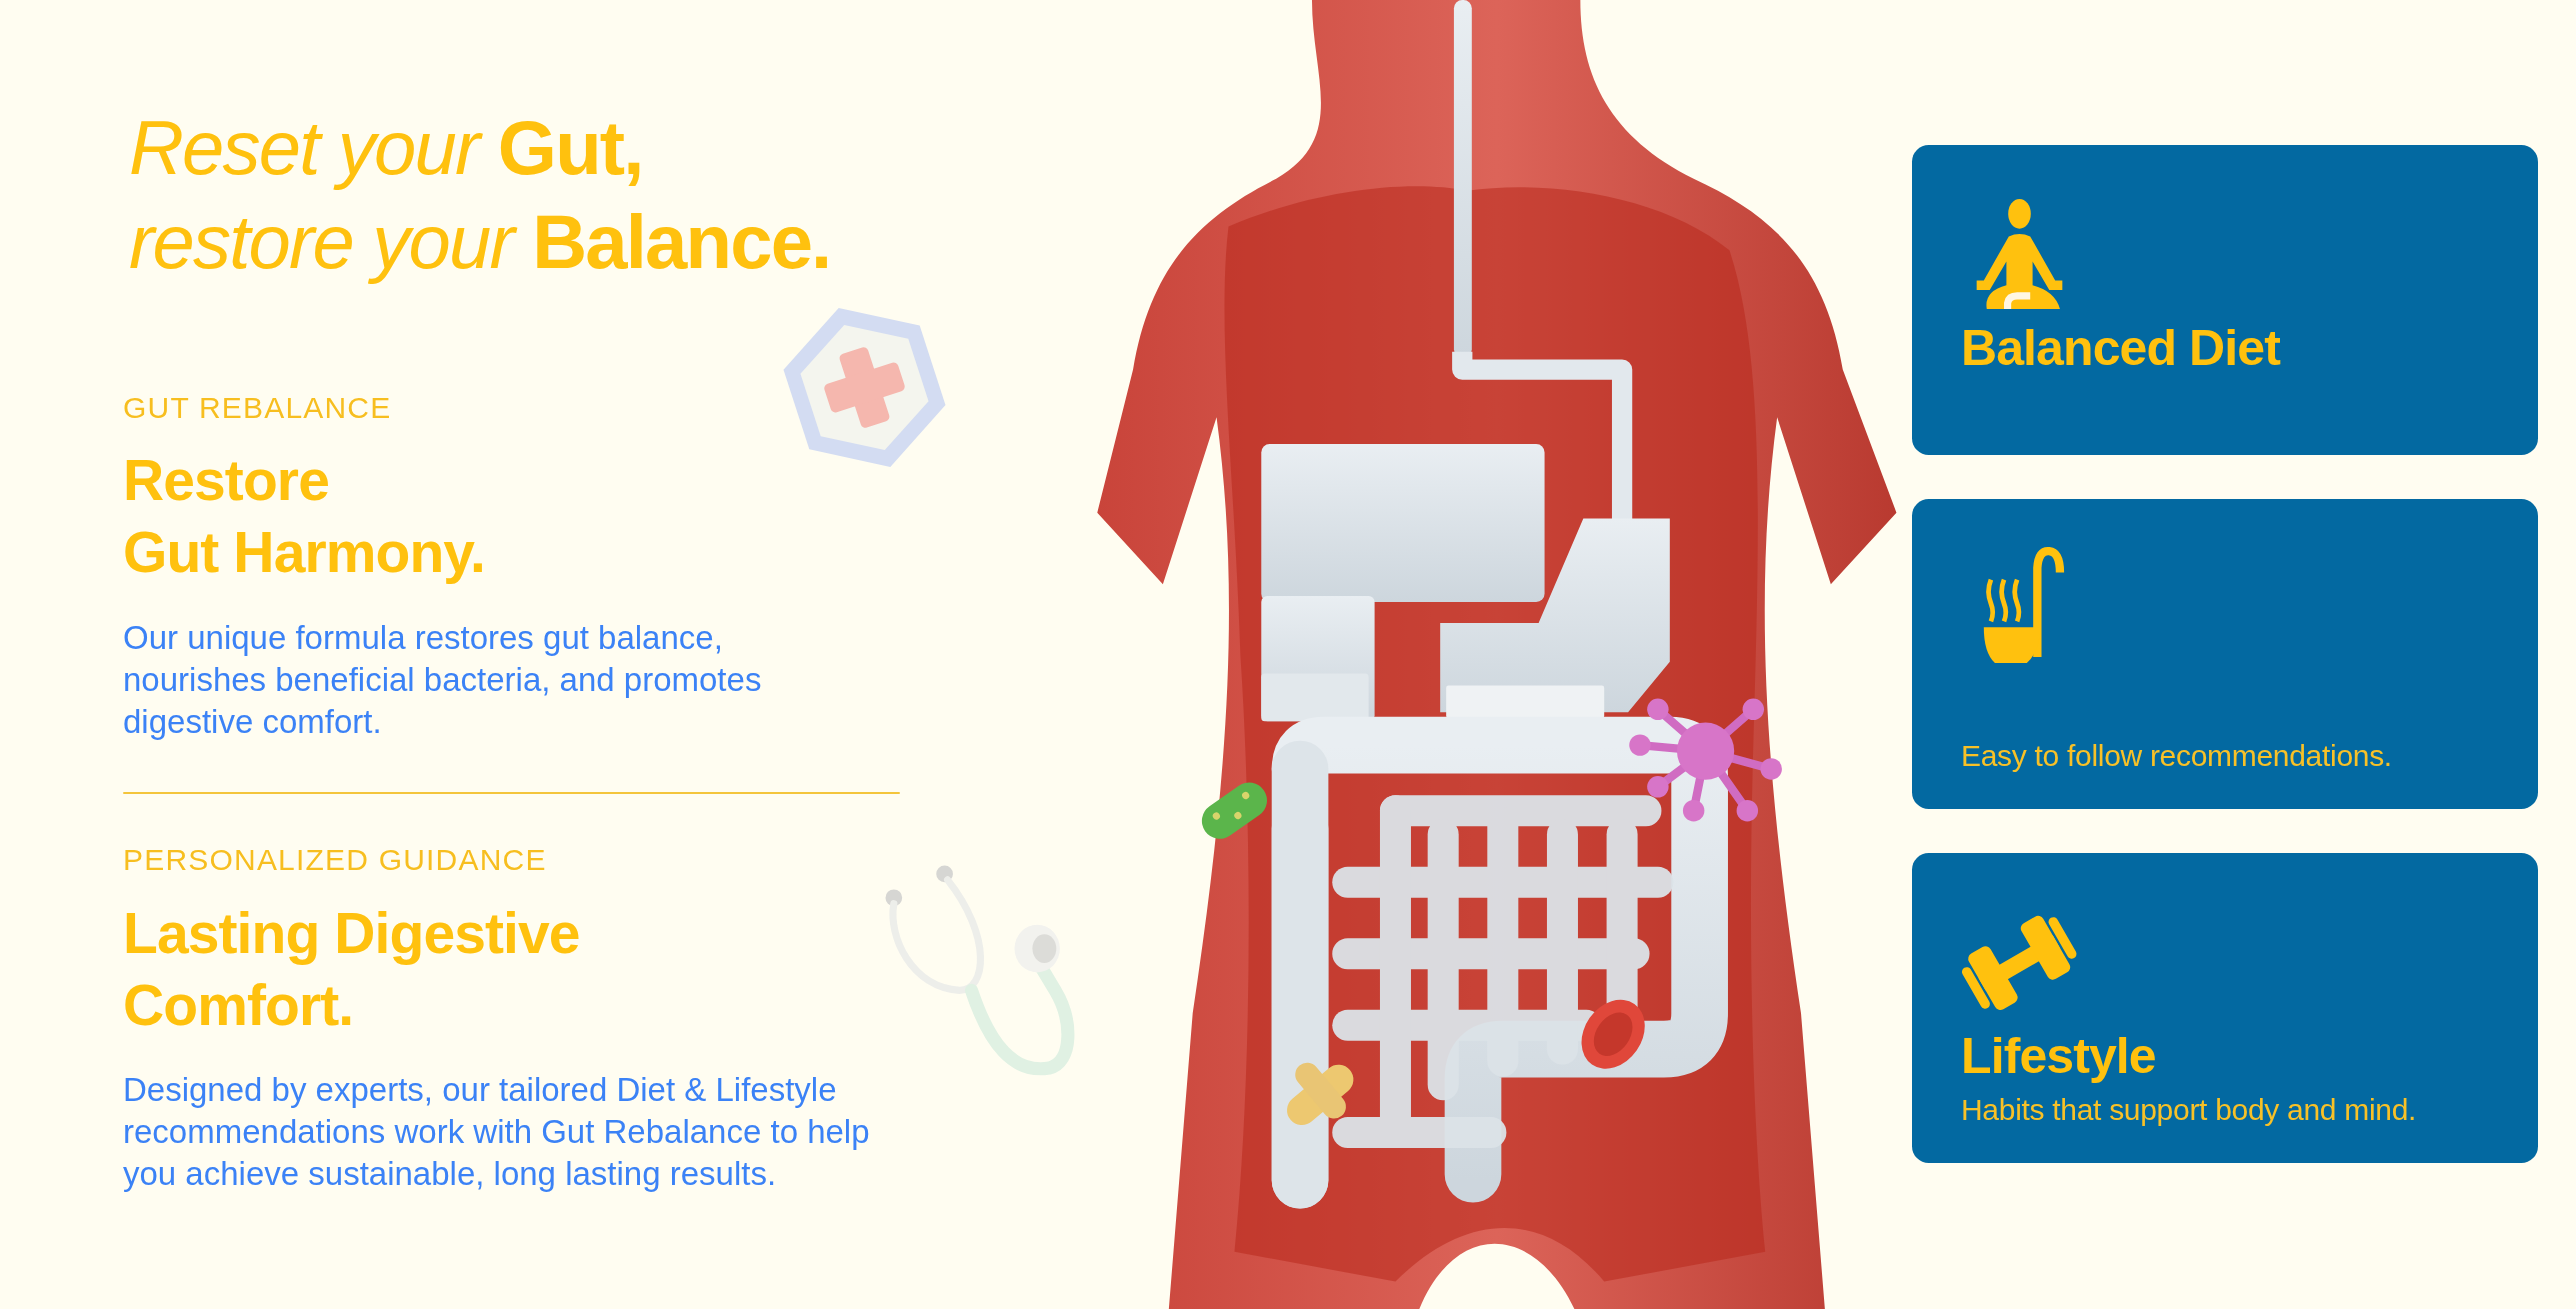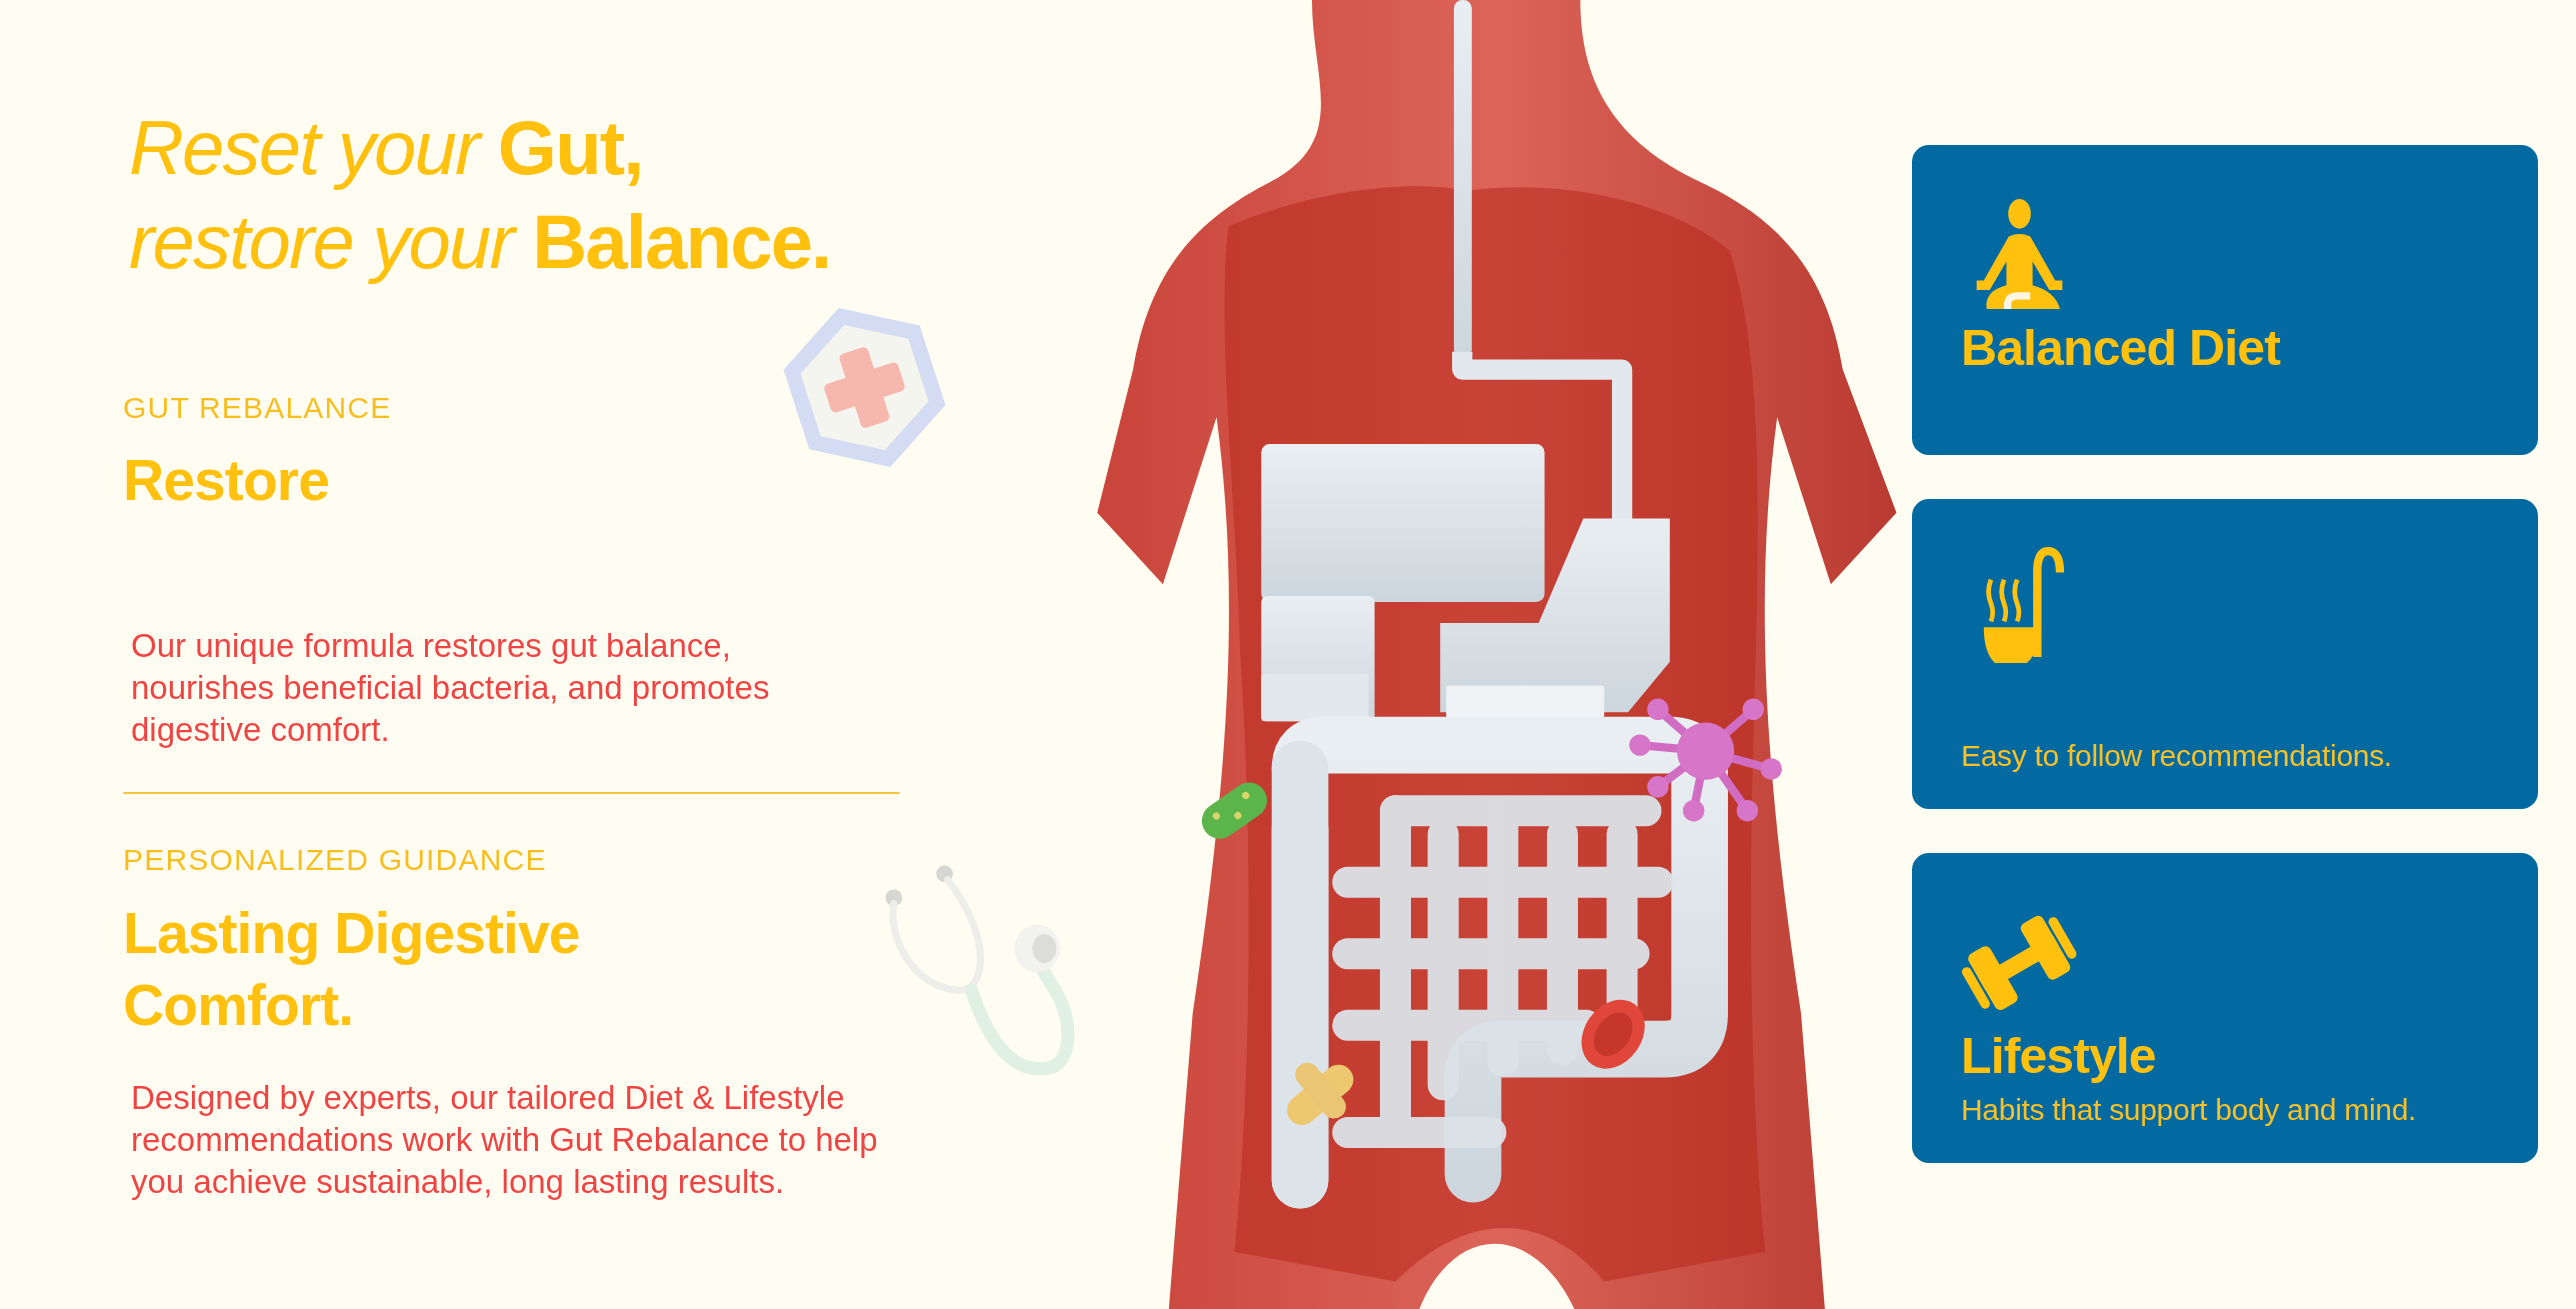--- a/index.html
+++ b/index.html
@@ -22,22 +22,22 @@
 
   .eyebrow {
     left: 123px; font-size: 30px; line-height: 36px;
     letter-spacing: 1.2px; color: #F7BE1F; text-transform: uppercase;
   }
   .section-title {
     left: 123px; margin: 0; font-size: 57px; line-height: 72px;
     font-weight: 700; color: #FFC10E; letter-spacing: -0.9px; width: 715px;
   }
   .section-body {
-    left: 123px; margin: 8px; font-size: 33px; line-height: 42px;
-    color: #ef4444; width: 775px;
+    left: 123px; margin: 0; font-size: 33px; line-height: 42px;
+    color: #3b82f6; width: 775px;
   }
   .divider {
     left: 123px; top: 792px; width: 777px; height: 2.4px;
     background: #F4C53C; border-radius: 1.2px;
   }
 
   
   .figure { left: 978px; top: 0; width: 990px; height: 1309px; }
   .figure svg { width: 100%; height: 100%; display: block; }
 
@@ -66,20 +66,21 @@
 <body>
 
 <h1 class="abs headline">
   <span class="it">Reset your </span><span class="bd">Gut,</span><br>
   <span class="it">restore your </span><span class="bd">Balance.</span>
 </h1>
 
 <div class="abs eyebrow" style="top:390px">GUT REBALANCE</div>
 <h2 class="abs section-title" style="top:444px">
   <span>Restore</span><br>
+  <span>Gut Harmony.</span>
 </h2>
 <p class="abs section-body" style="top:617px; width:686px">Our unique formula restores gut balance, nourishes beneficial bacteria, and promotes digestive comfort.</p>
 
 <div class="abs divider"></div>
 
 <div class="abs eyebrow" style="top:842px">PERSONALIZED GUIDANCE</div>
 <h2 class="abs section-title" style="top:897px">
   <span>Lasting Digestive</span><br>
   <span>Comfort.</span>
 </h2>

